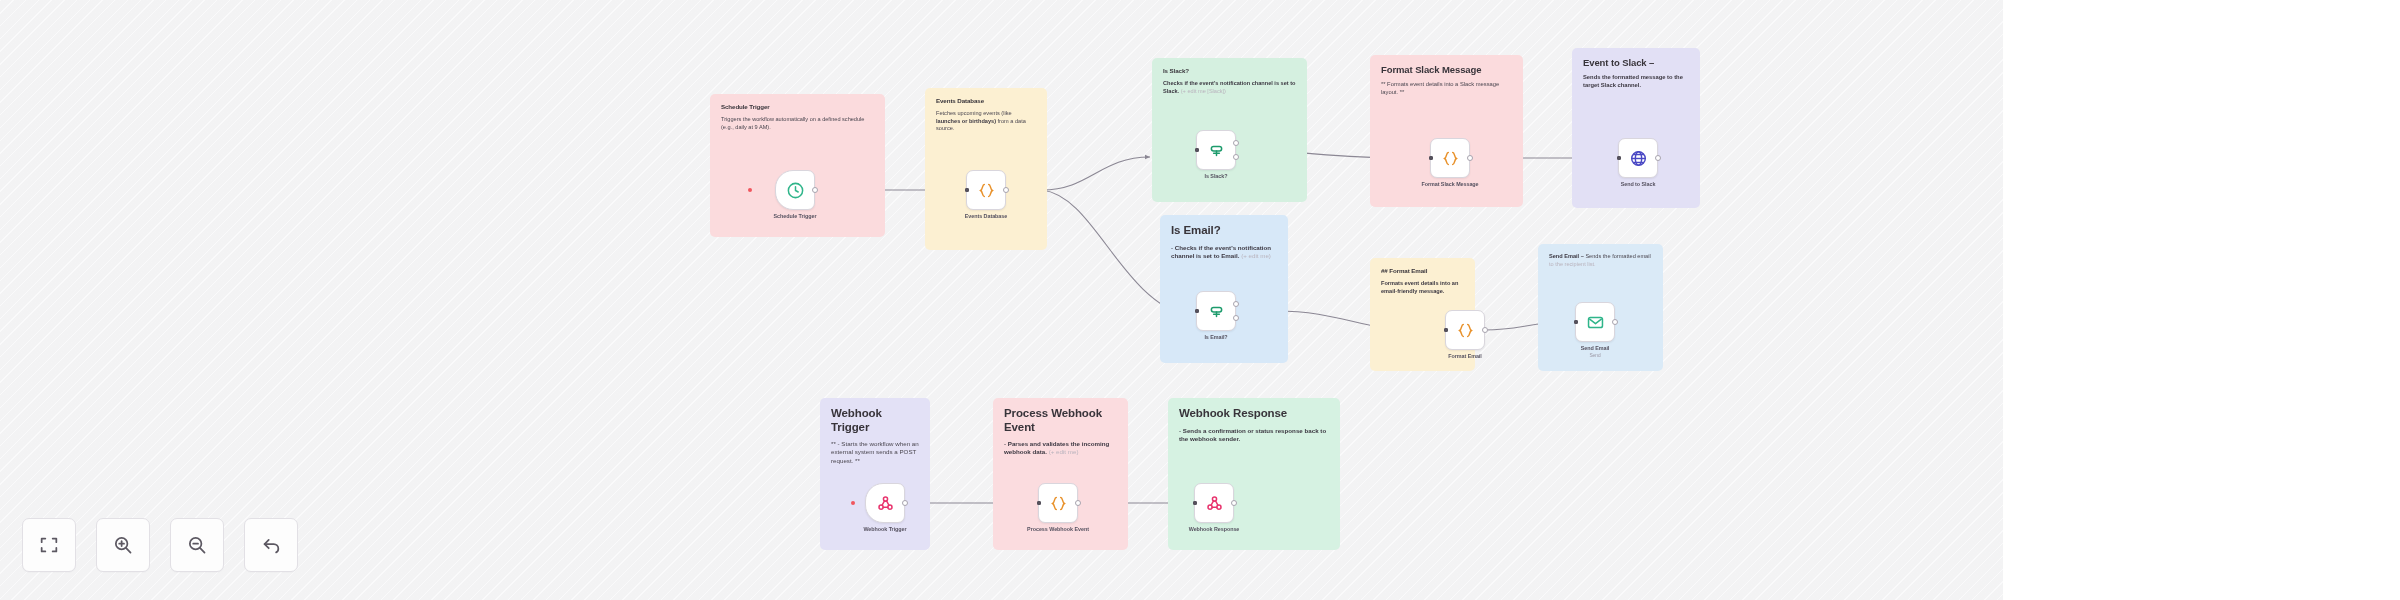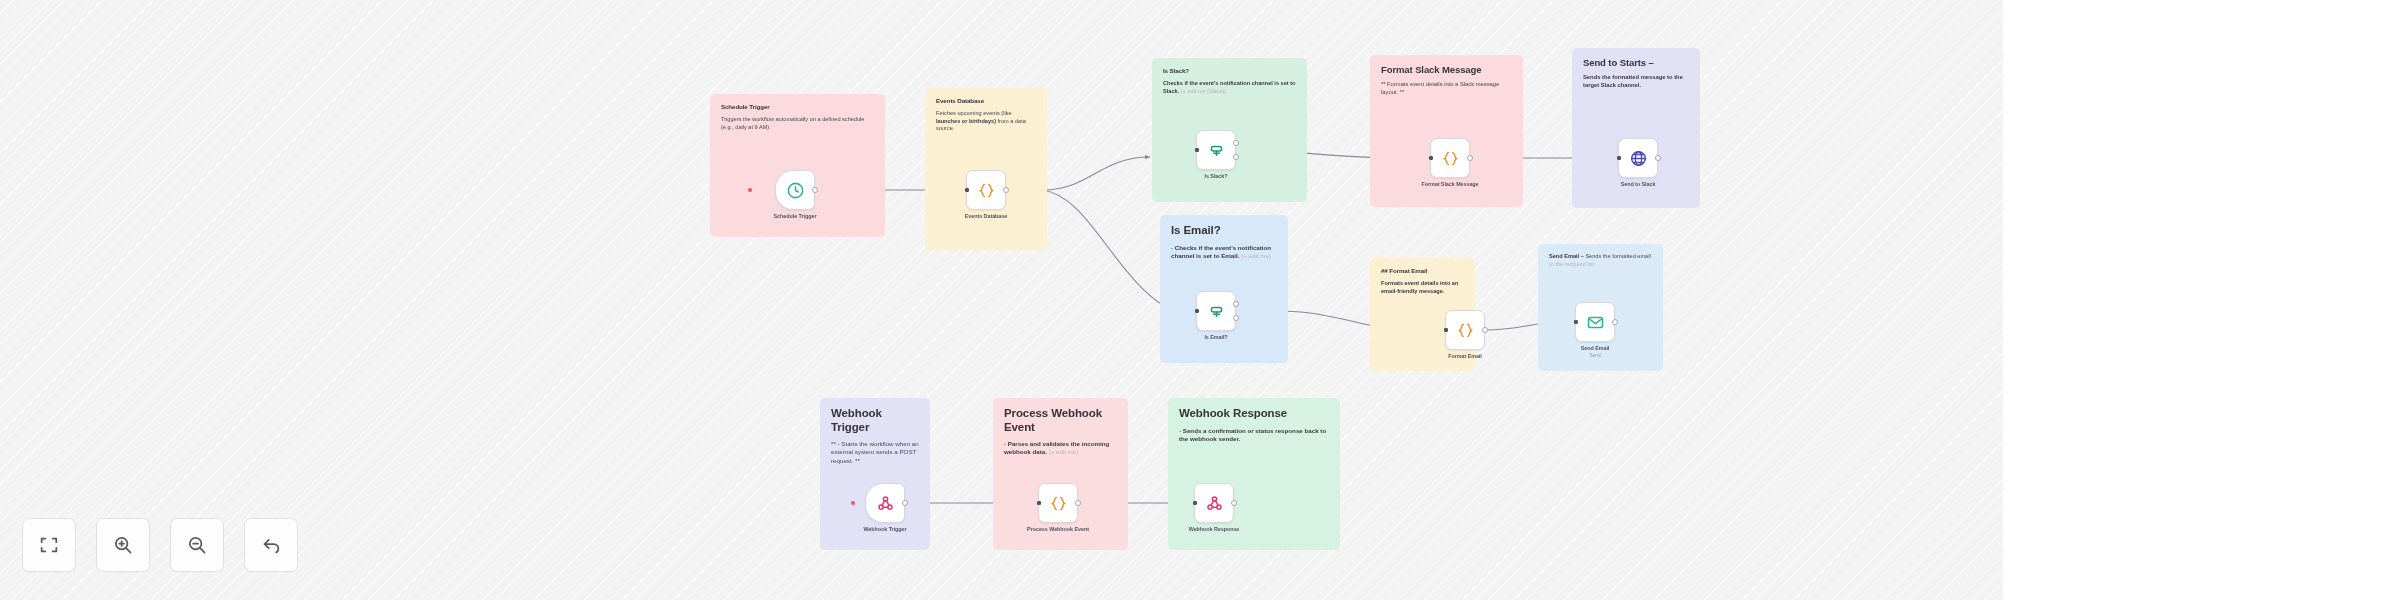--- a/index.html
+++ b/index.html
@@ -292,21 +292,21 @@
           <path d="M14.8 4.4 C17.4 4.4 16.6 10.4 19.4 12 C16.6 13.6 17.4 19.6 14.8 19.6"></path>
         </svg>
       </span>
       <span class="handle sq"></span>
       <span class="handle out"></span>
     </div>
     <span class="node-label">Format Slack Message</span>
   </div>
 
   <div class="sticky c-purple t-md" style="left:1572px; top:48px; width:128px; height:160px;">
-    <p class="sticky-title">Send to Starts –</p>
+    <p class="sticky-title">Event to Slack –</p>
     <p class="sticky-body">
       <span class="b">Sends the formatted message to the target Slack channel.</span>
     </p>
   </div>
   <div class="node" style="left:1618px; top:138px;">
     <div class="node-box">
       <span class="icon">
         <svg width="19" height="19" viewBox="0 0 24 24" fill="none" stroke="#4a48c4" stroke-width="1.8">
           <circle cx="12" cy="12" r="8.6"></circle>
           <ellipse cx="12" cy="12" rx="4" ry="8.6"></ellipse>

